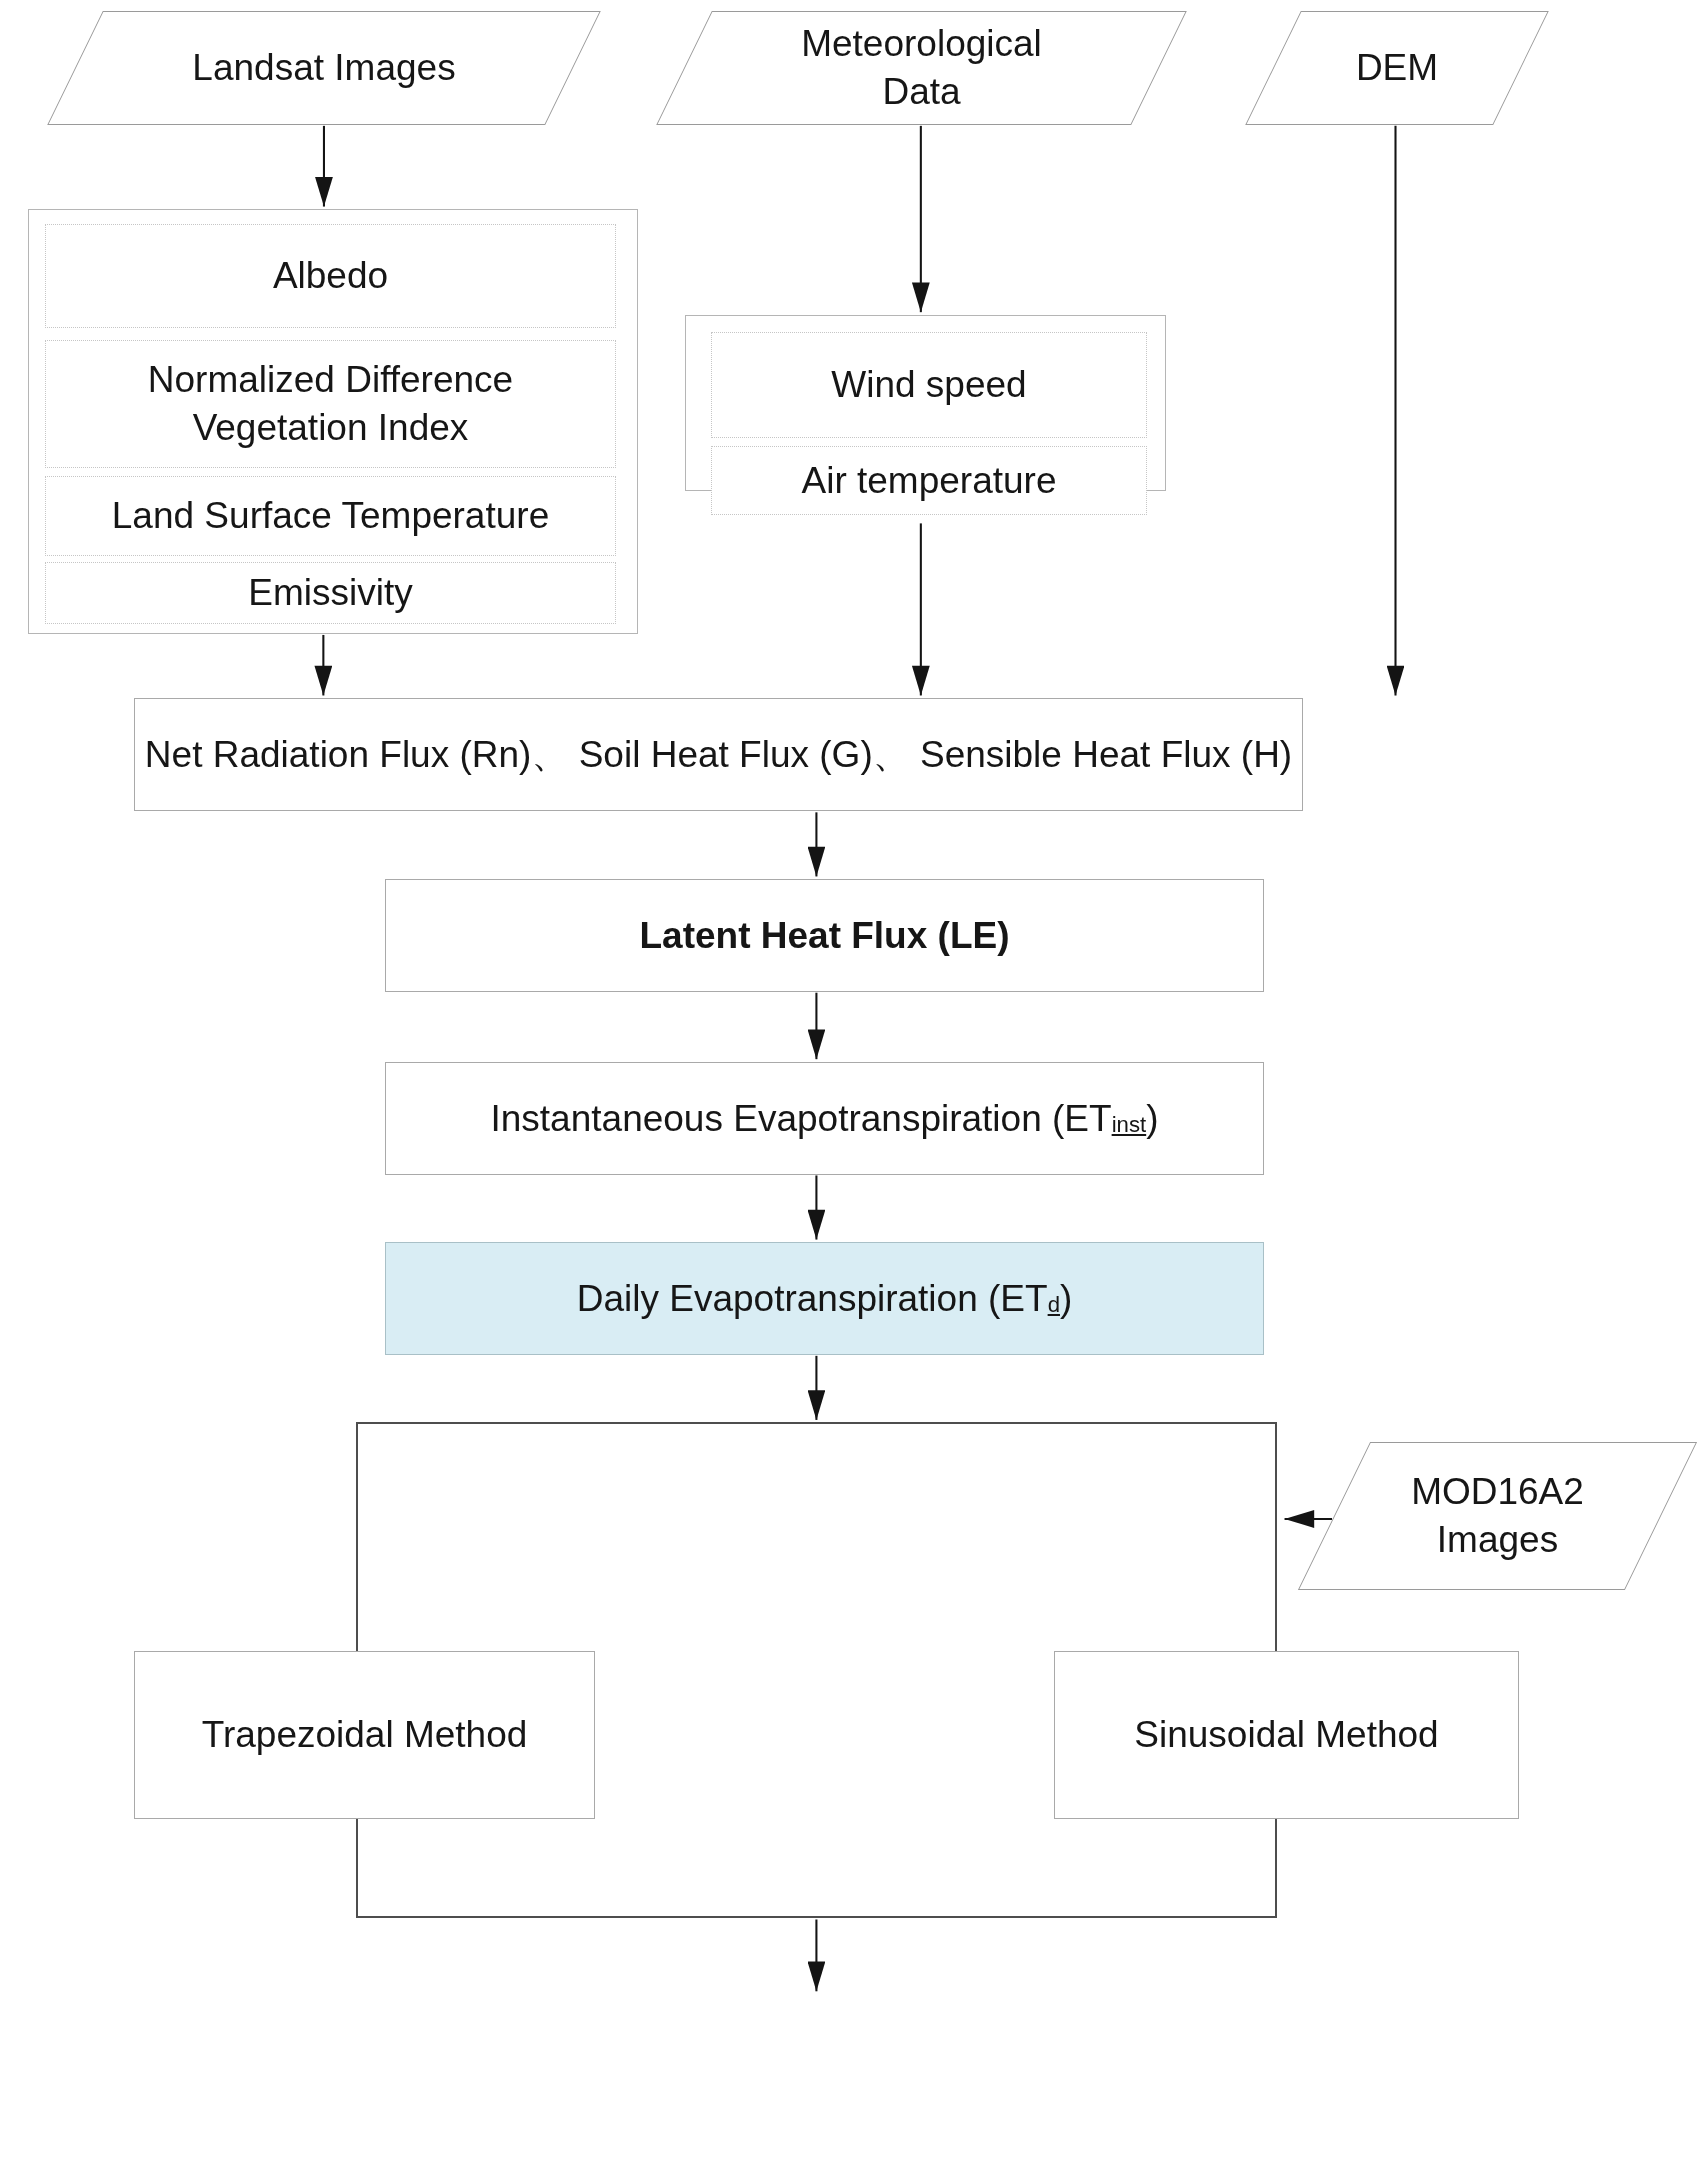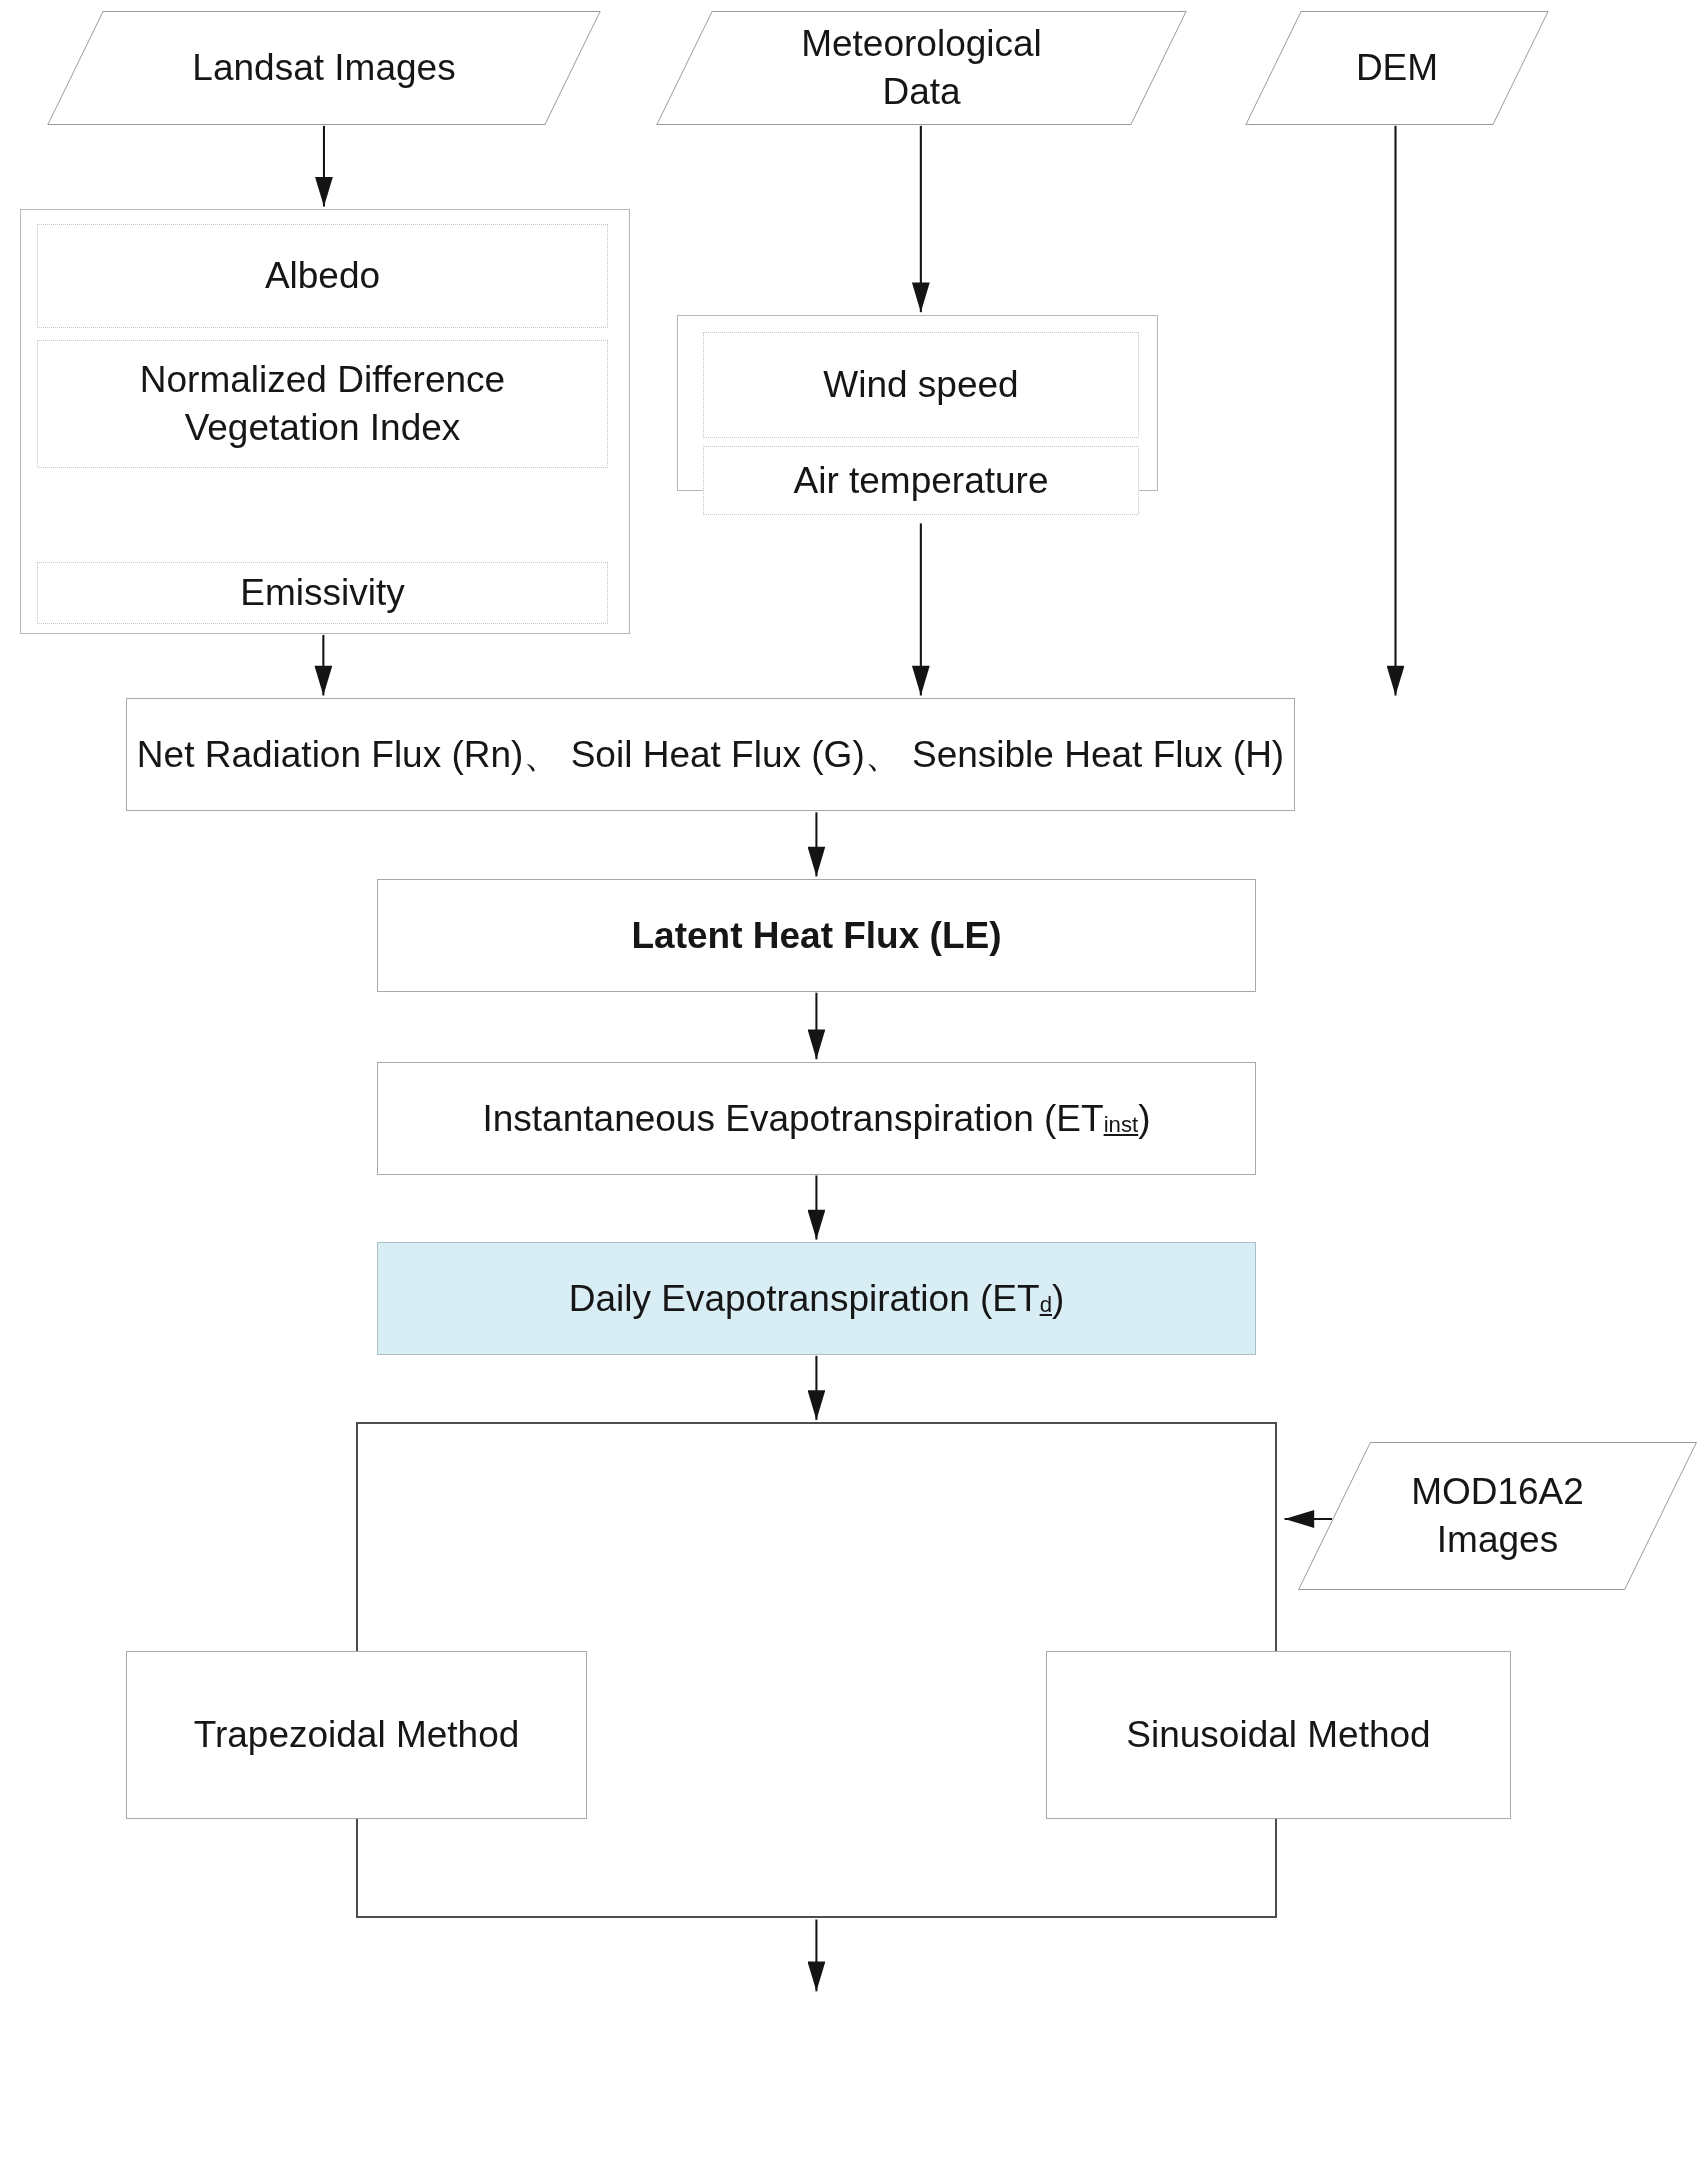--- a/index.html
+++ b/index.html
@@ -18,20 +18,21 @@
 
   .node {
     position: absolute;
     background: #ffffff;
     border: 1.8px solid #a9a9a9;
     display: flex;
     align-items: center;
     justify-content: center;
     text-align: center;
     z-index: 2;
+    margin-left: 8px;
   }
   .group-box { border: 1.8px solid #b5b5b5; }
   .dotted-item {
     position: absolute;
     border: 1.2px dotted #c6c6c6;
     background: #ffffff;
     display: flex;
     align-items: center;
     justify-content: center;
     text-align: center;
@@ -104,20 +105,23 @@
   </div>
 
   <div class="node group-box" style="left:20px; top:209px; width:610px; height:425px;">
     <div class="dotted-item" style="left:16px; top:13.6px; width:571px; height:104px;">
       <span>Albedo</span>
     </div>
     <div class="dotted-item" style="left:16px; top:130px; width:571px; height:128px;">
       <span class="prewrap">Normalized Difference
 Vegetation Index</span>
     </div>
+    <div class="dotted-item" style="left:16px; top:266px; width:571px; height:80px;">
+      <span>Land Surface Temperature</span>
+    </div>
     <div class="dotted-item" style="left:16px; top:352px; width:571px; height:62px;">
       <span>Emissivity</span>
     </div>
   </div>
 
   <div class="node group-box" style="left:677px; top:315px; width:481px; height:176px;">
     <div class="dotted-item" style="left:25px; top:16px; width:436px; height:106px;">
       <span>Wind speed</span>
     </div>
     <div class="dotted-item" style="left:25px; top:130px; width:436px; height:69px;">

